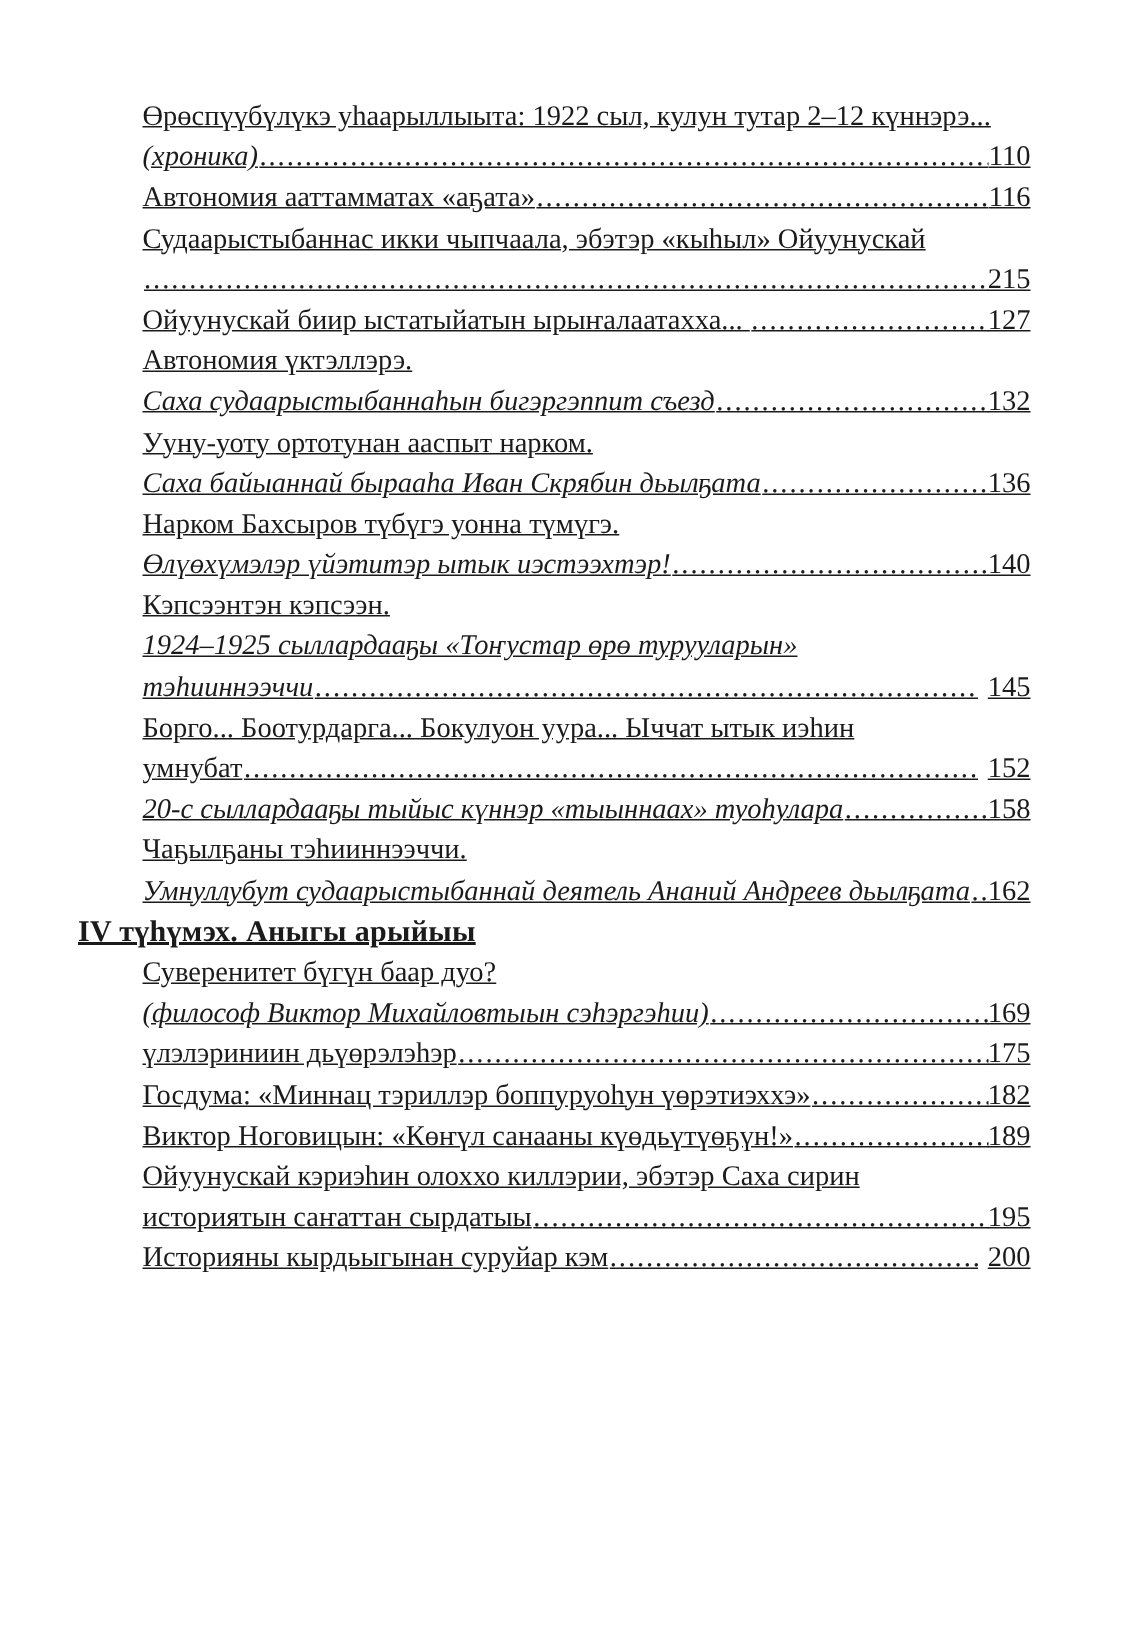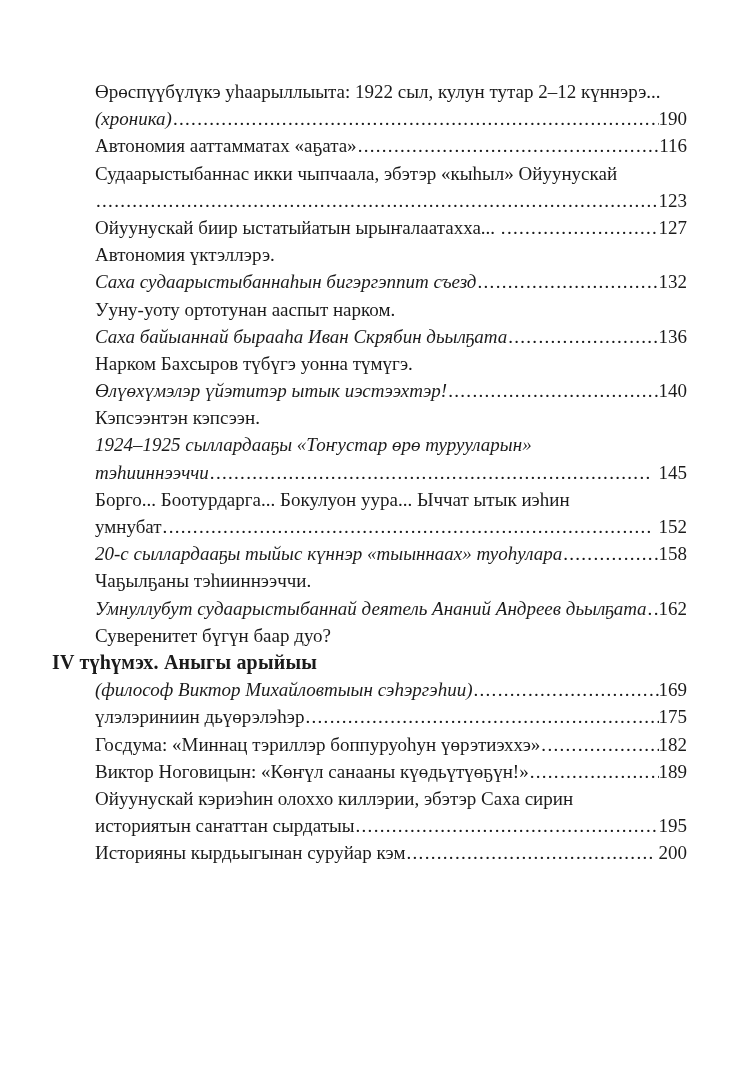--- a/index.html
+++ b/index.html
@@ -8,22 +8,23 @@
     width: 747px;
     height: 1091px;
     background: #ffffff;
     overflow: hidden;
     font-family: "Liberation Serif", serif;
     color: #1b1b1b;
   }
   .toc {
     position: absolute;
     left: 95px;
-    top: 78px;
+    top: 64px;
     width: 592px;
+    text-decoration: underline;
   }
   .line {
     display: flex;
     align-items: baseline;
     height: 27.2px;
     line-height: 27.2px;
     font-size: 19px;
     white-space: nowrap;
   }
   .line .txt { flex: none; white-space: pre; }
@@ -49,33 +50,33 @@
 <body>
 
 <div class="page">
   <div class="toc">
       <div class="line regular">
         <span class="txt">Өрөспүүбүлүкэ уһаарыллыыта: 1922 сыл, кулун тутар 2–12 күннэрэ...</span>
       </div>
       <div class="line italic">
         <span class="txt">(хроника)</span>
         <span class="dots">....................................................................................................................................................................................</span>
-        <span class="pg">190</span>
+        <span class="pg">110</span>
       </div>
       <div class="line regular">
         <span class="txt">Автономия ааттамматах «аҕата»</span>
         <span class="dots">....................................................................................................................................................................................</span>
         <span class="pg">116</span>
       </div>
       <div class="line regular">
         <span class="txt">Судаарыстыбаннас икки чыпчаала, эбэтэр «кыһыл» Ойуунускай</span>
       </div>
       <div class="line regular">
         <span class="dots">....................................................................................................................................................................................</span>
-        <span class="pg">123</span>
+        <span class="pg">215</span>
       </div>
       <div class="line regular">
         <span class="txt">Ойуунускай биир ыстатыйатын ырыҥалаатахха... </span>
         <span class="dots">....................................................................................................................................................................................</span>
         <span class="pg">127</span>
       </div>
       <div class="line regular">
         <span class="txt">Автономия үктэллэрэ.</span>
       </div>
       <div class="line italic">
@@ -124,25 +125,25 @@
         <span class="pg">158</span>
       </div>
       <div class="line regular">
         <span class="txt">Чаҕылҕаны тэһииннээччи.</span>
       </div>
       <div class="line italic">
         <span class="txt">Умнуллубут судаарыстыбаннай деятель Ананий Андреев дьылҕата</span>
         <span class="dots">....................................................................................................................................................................................</span>
         <span class="pg">162</span>
       </div>
+      <div class="line header">
+        <span class="txt">IV түһүмэх. Аныгы арыйыы</span>
+      </div>
       <div class="line regular">
         <span class="txt">Суверенитет бүгүн баар дуо?</span>
-      </div>
-      <div class="line header">
-        <span class="txt">IV түһүмэх. Аныгы арыйыы</span>
       </div>
       <div class="line italic">
         <span class="txt">(философ Виктор Михайловтыын сэһэргэһии)</span>
         <span class="dots">....................................................................................................................................................................................</span>
         <span class="pg">169</span>
       </div>
       <div class="line regular">
         <span class="txt">үлэлэриниин дьүөрэлэһэр</span>
         <span class="dots">....................................................................................................................................................................................</span>
         <span class="pg">175</span>

